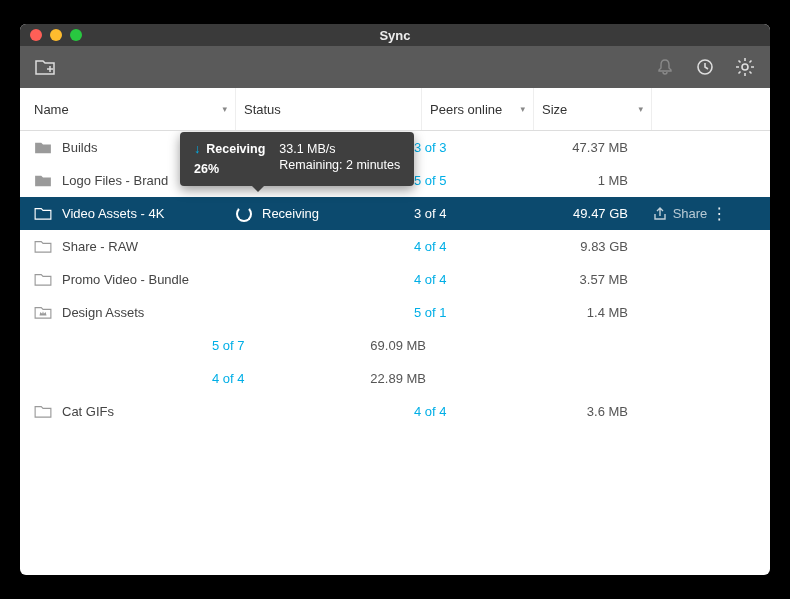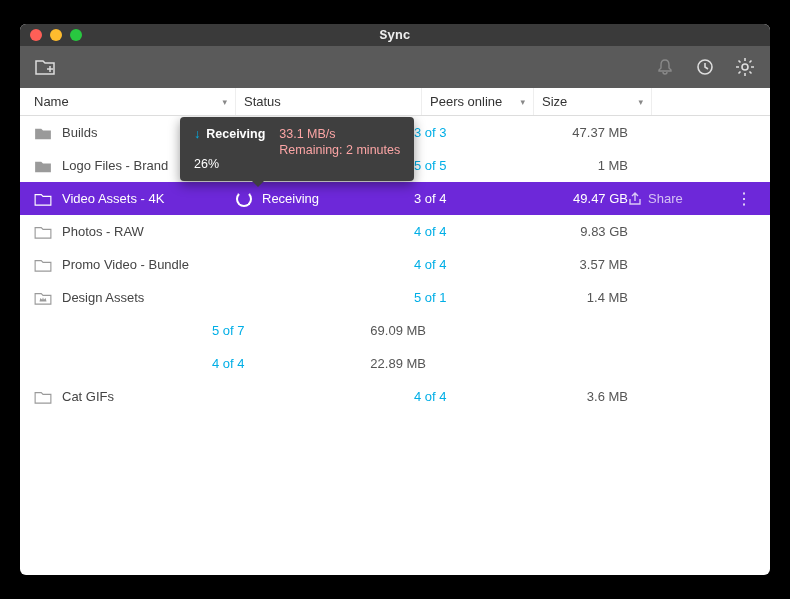--- a/index.html
+++ b/index.html
@@ -38,42 +38,41 @@
   .dot.red { background: #ff5f57; }
   .dot.yellow { background: #febc2e; }
   .dot.green { background: #28c840; }
   .title {
     position: absolute; left: 0; right: 0;
     text-align: center;
     color: #eee;
     font-size: 13px;
     font-weight: 600;
     pointer-events: none;
-    font-family: Liberation Mono, monospace;
   }
   .toolbar {
     height: 42px;
     background: #5a5a5a;
     display: flex;
     align-items: center;
     padding: 0 14px;
     gap: 18px;
   }
   .toolbar .spacer { flex: 1; }
   .tb-btn {
     width: 22px; height: 22px;
     display: flex; align-items: center; justify-content: center;
     color: #d8d8d8;
     cursor: pointer;
   }
   .tb-btn.dim { color: #8a8a8a; }
   .headers {
     display: flex;
     align-items: center;
-    height: 28px;
+    height: 43px;
     border-bottom: 1px solid #ddd;
     font-size: 13px;
     color: #333;
     padding: 0 14px 0 14px;
   }
   .col-name { width: 202px; display:flex; align-items:center; }
   .col-status { width: 178px; display:flex; align-items:center; }
   .col-peers { width: 104px; display:flex; align-items:center; }
   .col-size { width: 110px; display:flex; align-items:center; justify-content:flex-end; text-align:left; }
   .col-actions { flex:1; }
@@ -89,25 +88,25 @@
     font-size: 9px; color: #888; margin-left: auto;
   }
   .rows { flex:1; overflow:auto; position:relative; }
   .row {
     display: flex;
     align-items: center;
     height: 33px;
     padding: 0 14px;
     color: #444;
   }
-  .row .col-name { display:flex; align-items:center; gap:10px; }
+  .row .col-name { display:flex; align-items:flex-start; gap:10px; }
   .row .col-peers { color: #00aee6; }
   .row .col-size { color: #555; }
   .row.selected {
-    background: #6d28d9;
+    background: #0c4a6e;
     color: #fff;
   }
   .row.selected .col-peers,
   .row.selected .col-size,
   .row.selected .col-status { color: #fff; }
   .folder-icon {
     width: 18px; height: 14px; flex-shrink:0;
   }
   .share-btn {
     display:flex; align-items:center; gap:6px;
@@ -139,22 +138,22 @@
   .tooltip::after {
     content:"";
     position:absolute;
     bottom:-6px; left:72px;
     border:6px solid transparent;
     border-top-color:#3f3f3f;
     border-bottom:none;
   }
   .tt-left { display:flex; flex-direction:column; align-items:flex-start; }
   .tt-left .line1 { display:flex; align-items:center; gap:6px; font-weight:600; }
-  .tt-left .pct { font-weight:400; margin-top:16px; }
-  .tt-right { color:#fca5a5; display:flex; flex-direction:column; gap:2px; }
+  .tt-left .pct { font-weight:700; margin-top:6px; }
+  .tt-right { color:#ffffff; display:flex; flex-direction:column; gap:2px; }
   .dl-arrow { color:#00aee6; font-weight:bold; }
   svg { display:block; }
 </style>
 </head>
 <body>
 
 <div class="window">
 
   <div class="titlebar">
     <div class="traffic">
@@ -265,38 +264,38 @@
               </svg>
             </span>
             <span>Video Assets - 4K</span>
           </div>
           <div class="col-status">
             <span class="spinner"></span>
             <span>Receiving</span>
           </div>
           <div class="col-peers">3 of 4</div>
           <div class="col-size">49.47 GB</div>
-          <div class="col-actions" style="display: flex; justify-content: space-between; align-items: center; gap: 0;">
+          <div class="col-actions" style="display: flex; justify-content: center; align-items: center; gap: 0;">
             <div class="share-btn">
               <svg width="14" height="14" viewBox="0 0 14 14">
                 <path d="M2 7 v5 h10 v-5 M7 1 v8 M4 4 l3-3 l3 3" fill="none" stroke="rgba(255,255,255,.75)" stroke-width="1.4"></path>
               </svg>
               <span>Share</span>
             </div>
             <div class="kebab">⋮</div>
           </div>
         </div>
         <div class="row">
           <div class="col-name">
             <span>
               <svg class="folder-icon" viewBox="0 0 20 16">
                 <path d="M1 3 h7 l2 2 h9 v10 h-18 z" fill="none" stroke="#9a9a9a" stroke-width="1.3"></path>
               </svg>
             </span>
-            <span>Photos - RAW</span>
+            <span>Share - RAW</span>
           </div>
           <div class="col-status"></div>
           <div class="col-peers">4 of 4</div>
           <div class="col-size">9.83 GB</div>
           <div class="col-actions" style="display: flex; justify-content: flex-end; align-items: center; gap: 14px;"></div>
         </div>
         <div class="row">
           <div class="col-name">
             <span>
               <svg class="folder-icon" viewBox="0 0 20 16">

